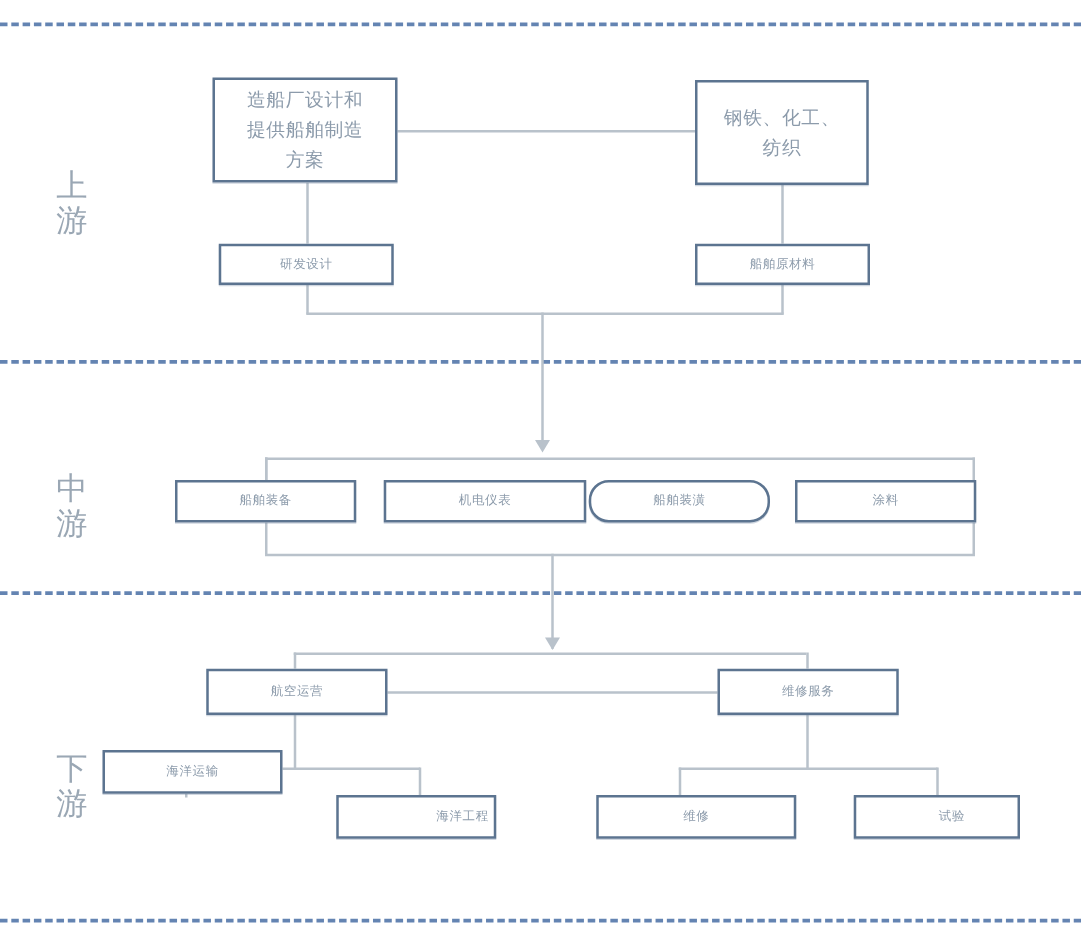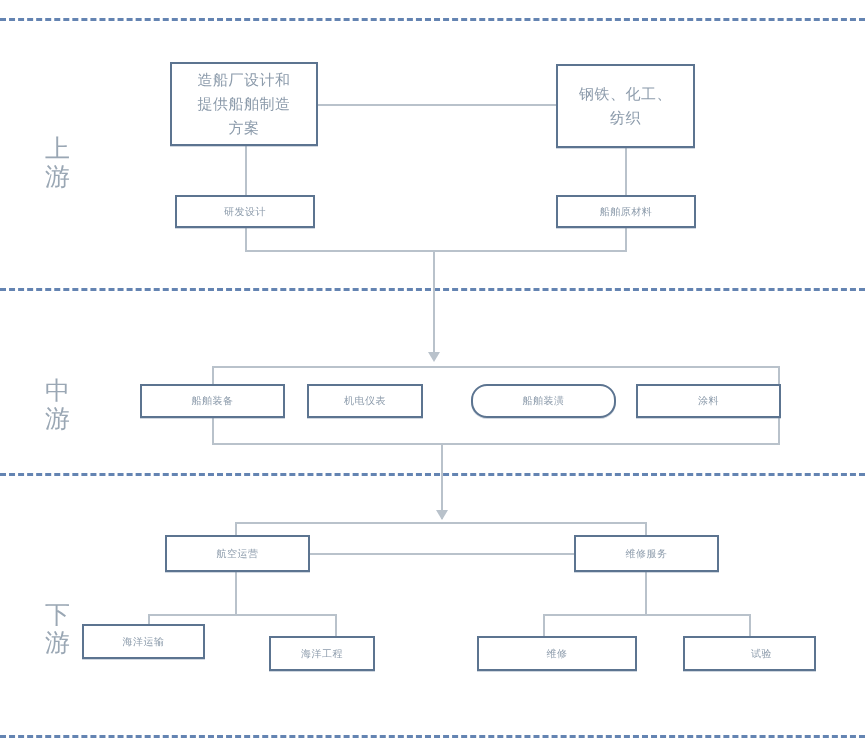--- a/index.html
+++ b/index.html
@@ -150,45 +150,45 @@
   </div>
 
   <div class="node" style="left:556px; top:195px; width:140px; height:33px;">
     <span class="node-text">船舶原材料</span>
   </div>
 
   <div class="node" style="left:140px; top:384px; width:145px; height:34px;text-align:center;">
     <span class="node-text">船舶装备</span>
   </div>
 
-  <div class="node" style="left:307px; top:384px; width:116px; height:34px;">
+  <div class="node" style="left:307px; top:384px; width:162px; height:34px;">
     <span class="node-text">机电仪表</span>
   </div>
 
   <div class="node" style="left:471px; top:384px; width:145px; height:34px;border-radius:16px;">
     <span class="node-text">船舶装潢</span>
   </div>
 
   <div class="node" style="left:636px; top:384px; width:145px; height:34px;">
     <span class="node-text">涂料</span>
   </div>
 
   <div class="node" style="left:165px; top:535px; width:145px; height:37px;">
     <span class="node-text">航空运营</span>
   </div>
 
   <div class="node" style="left:574px; top:535px; width:145px; height:37px;">
     <span class="node-text">维修服务</span>
   </div>
 
-  <div class="node" style="left:82px; top:624px; width:123px; height:35px;">
+  <div class="node" style="left:82px; top:600px; width:144px; height:35px;">
     <span class="node-text">海洋运输</span>
   </div>
 
-  <div class="node" style="left:269px; top:636px; width:106px; height:35px;">
+  <div class="node" style="left:269px; top:636px; width:128px; height:35px;justify-content:flex-end;">
     <span class="node-text">海洋工程</span>
   </div>
 
   <div class="node" style="left:477px; top:636px; width:160px; height:35px;">
     <span class="node-text">维修</span>
   </div>
 
   <div class="node" style="left:683px; top:636px; width:133px; height:35px;padding-left:24px;">
     <span class="node-text">试验</span>
   </div>

